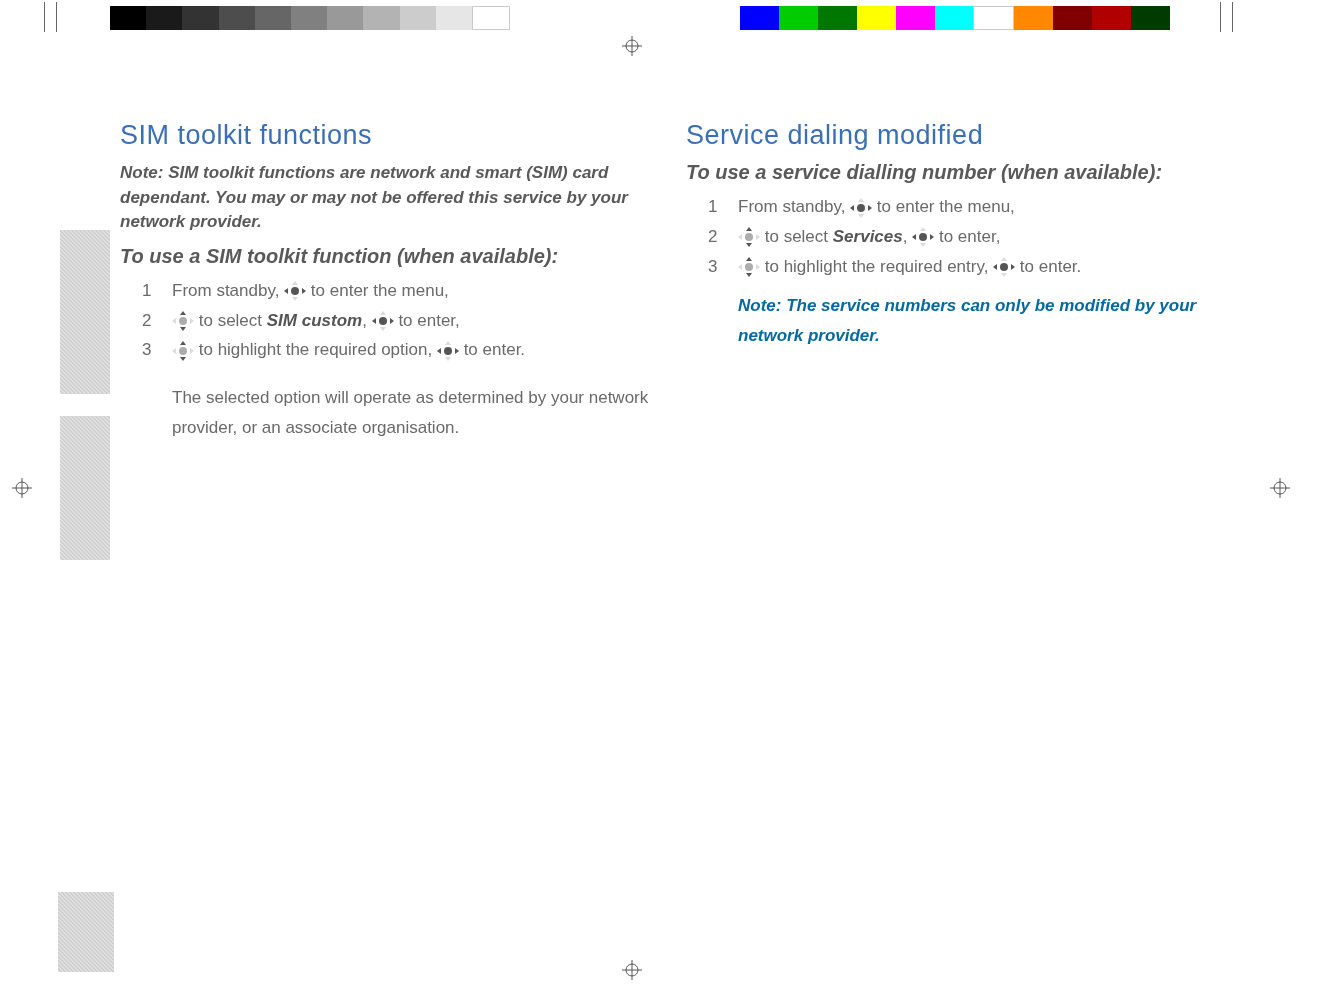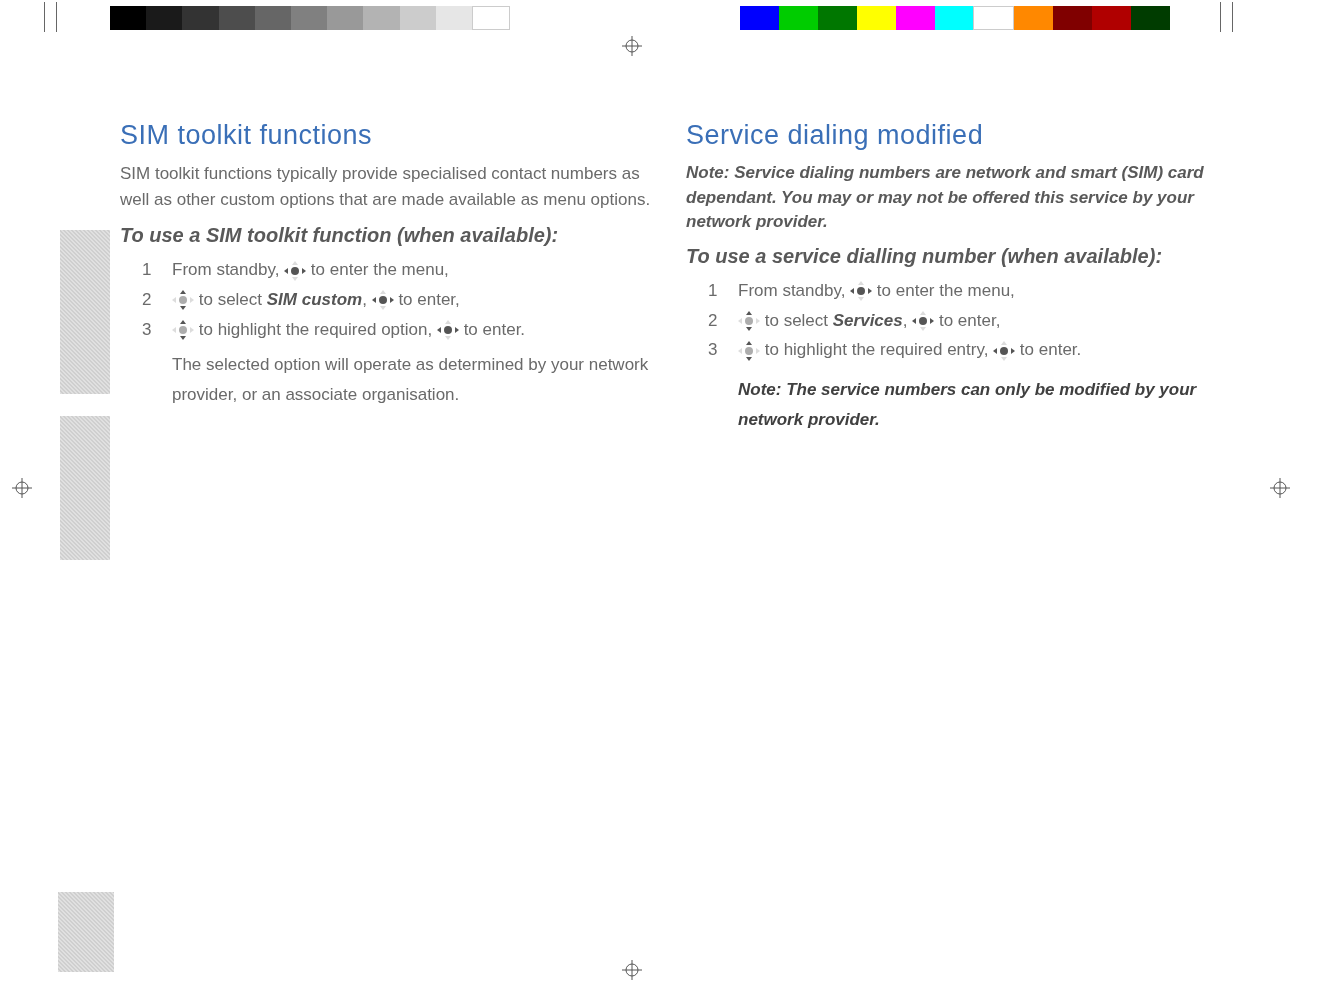--- a/index.html
+++ b/index.html
@@ -17,23 +17,23 @@
   .page { position:absolute; top:120px; left:120px; width:1100px; height:820px; }
   .columns { display:flex; gap:32px;justify-content:space-between; }
   .col { width:534px; }
   h2 { color:#3a6fb7; font-weight:400; font-size:27px; margin-bottom:10px; letter-spacing:0.5px; }
   .note { font-style:italic; font-weight:600; color:#595959; font-size:17px; line-height:1.45; margin-bottom:10px; }
   .body { font-size:17px; line-height:1.5; color:#6a6a6a; margin-bottom:12px; }
   .subhead { font-style:italic; font-weight:600; color:#595959; font-size:20px; margin-bottom:8px; }
   ol.steps { list-style:none; padding-left:22px; }
   ol.steps li { position:relative; font-size:17px; line-height:1.75; color:#6a6a6a; padding-left:30px; }
   ol.steps li .num { position:absolute; left:0; top:0; width:22px; text-align:left; }
-  ol.steps li .result { display:block; margin-top:6px; }
+  ol.steps li .result { display:block; margin-top:18px; }
   .b { font-weight:700; font-style:italic; color:#555; }
-  .innote { font-style:italic; font-weight:600; color:#404040; display:block; margin-top:10px; }
+  .innote { font-style:italic; font-weight:600; color:#0369a1; display:block; margin-top:10px; }
   
   .nav { display:inline-block; vertical-align:middle; width:22px; height:20px; }
   .nav svg { width:22px; height:20px; }
   .nav.h .ud { opacity:.25 } .nav.h .lr { opacity:1 } .nav.h .c { opacity:1 }
   .nav.v .ud { opacity:1 } .nav.v .lr { opacity:.25 } .nav.v .c { opacity:.6 }
   
   .noise { position:absolute; left:60px; width:50px; background:linear-gradient(45deg,#e0e0e0 25%,#cfcfcf 25%,#cfcfcf 50%,#e0e0e0 50%,#e0e0e0 75%,#cfcfcf 75%);
            background-size:4px 4px; }
 </style>
 </head>
@@ -95,21 +95,21 @@
 
 <div class="noise" style="top:230px;height:164px"></div>
 <div class="noise" style="top:416px;height:144px"></div>
 <div class="noise" style="top:892px;height:80px;left:58px;width:56px"></div>
 
 <div class="page">
 <div class="columns">
 
   <div class="col">
     <h2>SIM toolkit functions</h2>
-    <p class="body">SIM toolkit functions typically provide specialised contact numbers as well as other custom options that are made available as menu options.</p>
+    <p class="note">Note: SIM toolkit functions are network and smart (SIM) card dependant. You may or may not be offered this service by your network provider.</p>
     <p class="subhead">To use a SIM toolkit function (when available):</p>
     <ol class="steps">
       <li>
         <span class="num">1</span>
         <span>From standby, </span>
         <span class="nav h"><svg viewBox="0 0 22 20">
                 <g class="ud">
                   <path d="M11 0 L8 4 L14 4 Z" fill="#777"></path>
                   <path d="M11 20 L8 16 L14 16 Z" fill="#777"></path>
                 </g>
@@ -175,21 +175,20 @@
                 <circle class="c" cx="11" cy="10" r="4" fill="#555"></circle>
               </svg></span>
         <span> to enter.</span>
         <span class="result">The selected option will operate as determined by your network provider, or an associate organisation.</span>
       </li>
     </ol>
   </div>
 
   <div class="col">
     <h2>Service dialing modified</h2>
-    <p class="note">Note: Service dialing numbers are network and smart (SIM) card dependant. You may or may not be offered this service by your network provider.</p>
     <p class="subhead">To use a service dialling number (when available):</p>
     <ol class="steps">
       <li>
         <span class="num">1</span>
         <span>From standby, </span>
         <span class="nav h"><svg viewBox="0 0 22 20">
                 <g class="ud">
                   <path d="M11 0 L8 4 L14 4 Z" fill="#777"></path>
                   <path d="M11 20 L8 16 L14 16 Z" fill="#777"></path>
                 </g>

